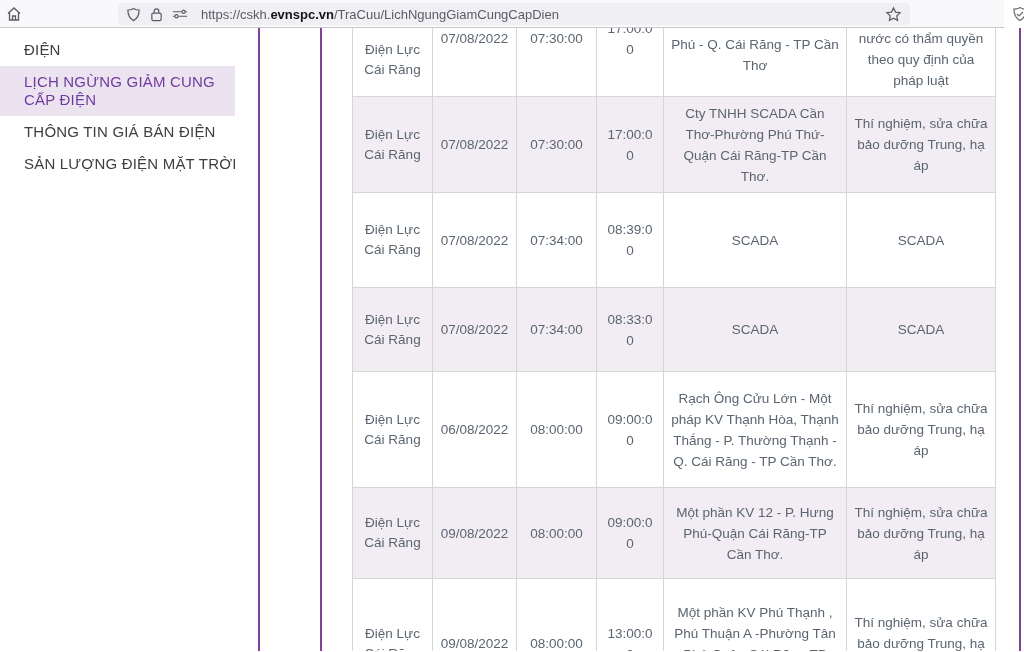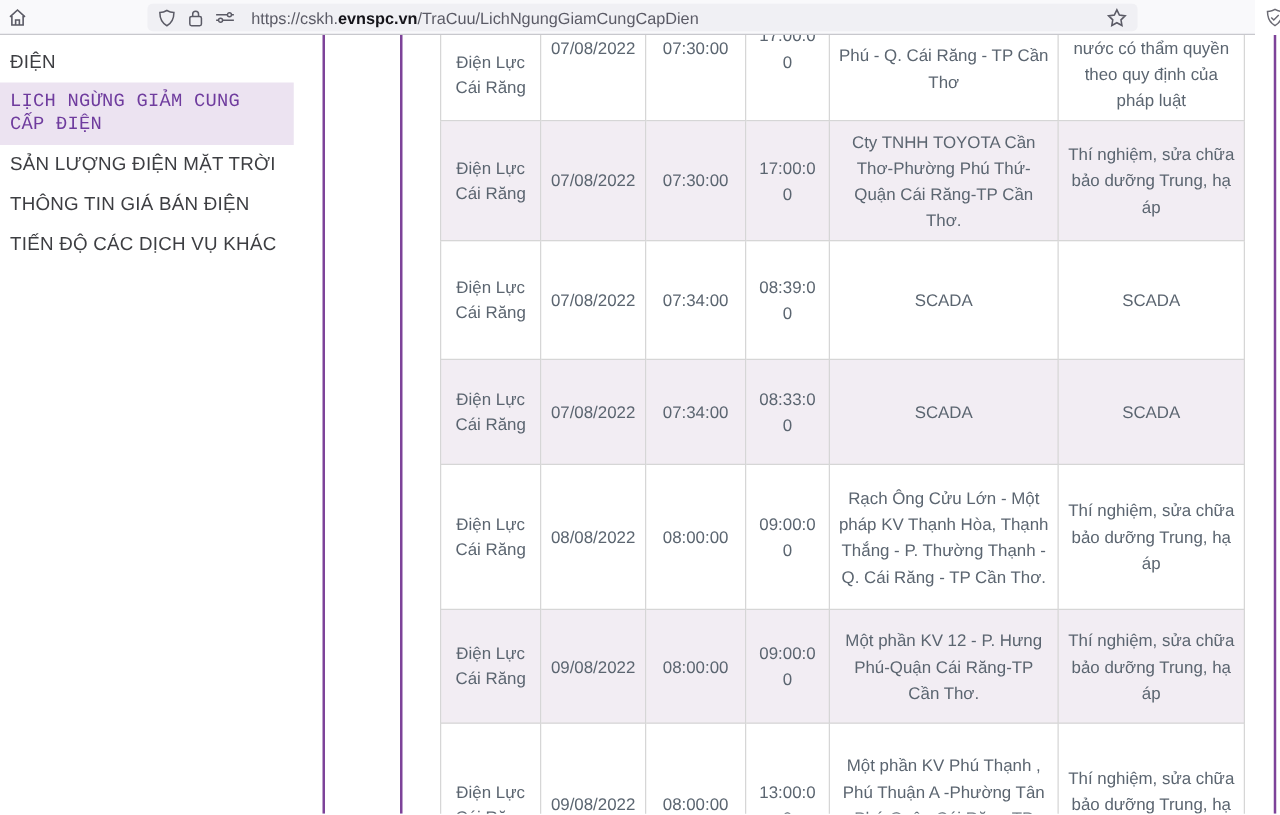--- a/index.html
+++ b/index.html
@@ -18,23 +18,23 @@
   .url-text { font-size:13px; color:#5b5b66; white-space:nowrap; overflow:hidden; flex:1 1 auto; margin-left:4px; }
   .url-text .domain { color:#15141a; font-weight:700; }
   .star { margin-left:auto; color:#5b5b66; flex:0 0 auto; }
   .edge-icn { position:absolute; left:1012px; top:6px; color:#6b6b74; }
 
   
   .page { position:relative; width:1024px; height:623px; overflow:hidden; background:#fff; }
 
   .sidebar { position:absolute; left:0; top:0; width:250px; }
   .sidebar ul { list-style:none; padding-top:6px; }
-  .sidebar li { font-size:15px; line-height:18px; color:#3d3e42; padding:7px 10px 7px 8px;
+  .sidebar li { font-size:15px; line-height:18px; color:#3d3e42; padding:7px 10px 7px 24px;
                 letter-spacing:.2px; cursor:pointer; }
-  .sidebar li.active { background:#ece3f1; color:#6f3c9e; width:235px;font-family:Liberation Mono, monospace; }
+  .sidebar li.active { background:#ece3f1; color:#6f3c9e; width:235px; }
 
   .vline { position:absolute; top:0; bottom:0; width:2px; background:#7d4399; }
   .v1 { left:258px; } .v2 { left:320px; } .v3 { left:1019px; }
 
   
   .tablewrap { position:absolute; left:352px; top:-48px; width:644px; }
   table { border-collapse:collapse; table-layout:fixed; width:643px;
           font-size:13.5px; color:#5b6570; }
   td { border:1px solid #d6d6d6; text-align:center; vertical-align:middle;
        padding:2px 7px; line-height:21px; word-wrap:break-word; }
@@ -93,23 +93,22 @@
     </svg>
   </span>
 </div>
 
 <div class="page">
 
   <nav class="sidebar">
     <ul>
       <li>ĐIỆN</li>
       <li class="active">LỊCH NGỪNG GIẢM CUNG CẤP ĐIỆN</li>
+      <li>THÔNG TIN GIÁ BÁN ĐIỆN</li>
       <li>SẢN LƯỢNG ĐIỆN MẶT TRỜI</li>
-      <li>THÔNG TIN GIÁ BÁN ĐIỆN</li>
-      <li>TIẾN ĐỘ CÁC DỊCH VỤ KHÁC</li>
     </ul>
   </nav>
 
   <div class="vline v1"></div>
   <div class="vline v2"></div>
   <div class="vline v3"></div>
 
   <div class="tablewrap">
     <table>
       <colgroup>
@@ -127,42 +126,42 @@
           <td>07:30:00</td>
           <td>17:00:00</td>
           <td class="area">Phú - Q. Cái Răng - TP Cần Thơ</td>
           <td class="reason">nước có thẩm quyền theo quy định của pháp luật</td>
         </tr>
         <tr class="r1 alt">
           <td class="unit">Điện Lực Cái Răng</td>
           <td>07/08/2022</td>
           <td>07:30:00</td>
           <td>17:00:00</td>
-          <td class="area">Cty TNHH TOYOTA Cần Thơ-Phường Phú Thứ-Quận Cái Răng-TP Cần Thơ.</td>
+          <td class="area">Cty TNHH SCADA Cần Thơ-Phường Phú Thứ-Quận Cái Răng-TP Cần Thơ.</td>
           <td class="reason">Thí nghiệm, sửa chữa bảo dưỡng Trung, hạ áp</td>
         </tr>
         <tr class="r2">
           <td class="unit">Điện Lực Cái Răng</td>
           <td>07/08/2022</td>
           <td>07:34:00</td>
           <td>08:39:00</td>
           <td class="area">SCADA</td>
           <td class="reason">SCADA</td>
         </tr>
         <tr class="r3 alt">
           <td class="unit">Điện Lực Cái Răng</td>
           <td>07/08/2022</td>
           <td>07:34:00</td>
           <td>08:33:00</td>
           <td class="area">SCADA</td>
           <td class="reason">SCADA</td>
         </tr>
         <tr class="r4">
           <td class="unit">Điện Lực Cái Răng</td>
-          <td>08/08/2022</td>
+          <td>06/08/2022</td>
           <td>08:00:00</td>
           <td>09:00:00</td>
           <td class="area">Rạch Ông Cửu Lớn - Một pháp KV Thạnh Hòa, Thạnh Thắng - P. Thường Thạnh - Q. Cái Răng - TP Cần Thơ.</td>
           <td class="reason">Thí nghiệm, sửa chữa bảo dưỡng Trung, hạ áp</td>
         </tr>
         <tr class="r5 alt">
           <td class="unit">Điện Lực Cái Răng</td>
           <td>09/08/2022</td>
           <td>08:00:00</td>
           <td>09:00:00</td>

